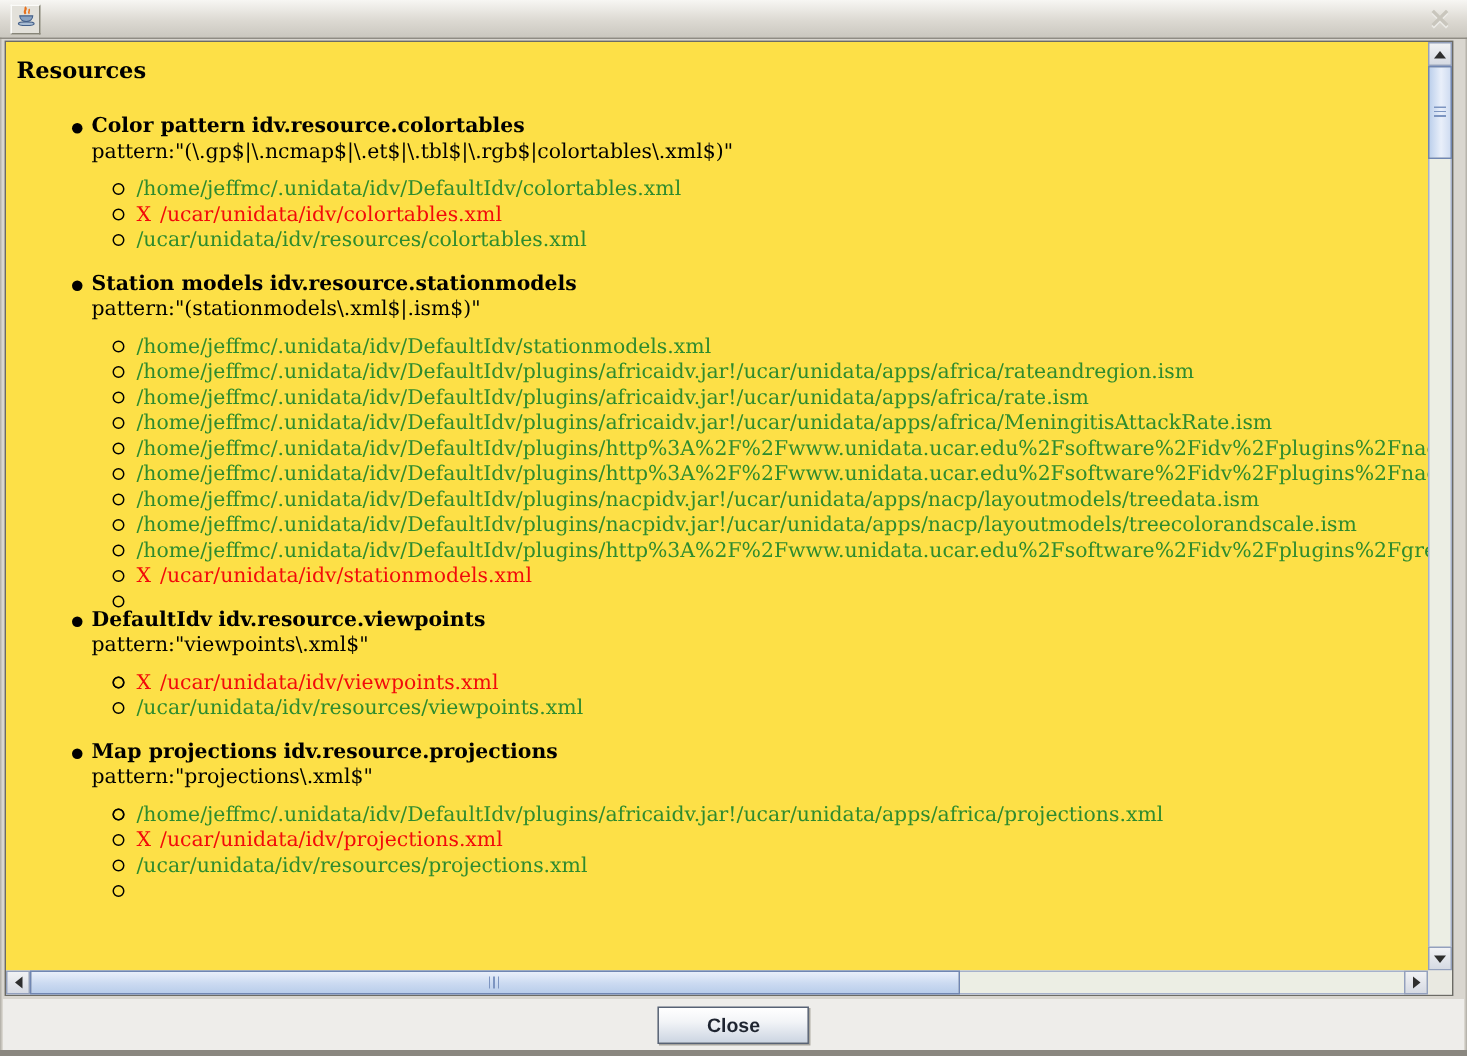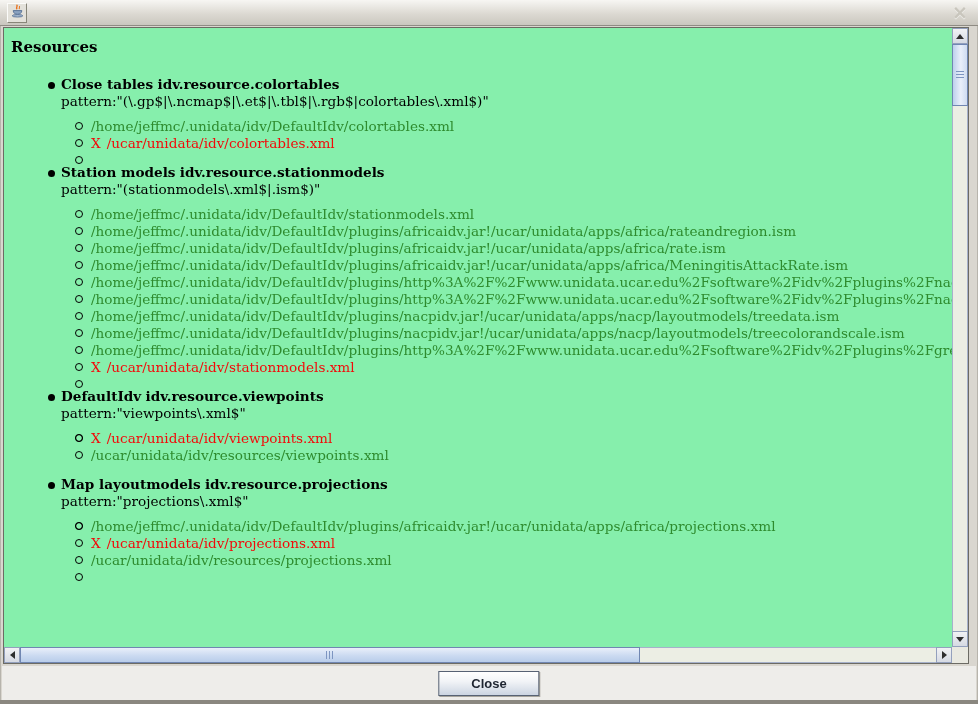--- a/index.html
+++ b/index.html
@@ -29,21 +29,21 @@
     font-size:19px; font-weight:bold; text-align:center; line-height:22px;
     text-shadow:0 1px 0 #edece8;
   }
   
   #scrollpane {
     position:absolute; left:3px; top:27px; width:966px; height:637px;
     border:1px solid #6c6b64; background:#ffffff;
   }
   #viewport {
     position:absolute; left:0; top:0; width:948px; height:619px;
-    overflow:hidden; background:#86efac;
+    overflow:hidden; background:#fde047;
   }
   
   #content { position:absolute; left:0; top:0; width:1400px; padding-left:7px; color:#000; }
   #content h1 { font-size:15px; font-weight:bold; margin:10px 0 0 0; line-height:19px; }
   #sections { list-style:none; margin:19px 0 0 0; padding:0 0 0 50px; font-size:13.6px; }
   li.section { position:relative; line-height:17px; }
   li.section > .bullet {
     position:absolute; left:-13px; top:6px; width:7px; height:7px;
     border-radius:50%; background:#000;
   }
@@ -129,26 +129,26 @@
     <div id="title-close">×</div>
   </div>
 
   <div id="scrollpane">
     <div id="viewport">
       <div id="content">
         <h1>Resources</h1>
         <ul id="sections">
             <li class="section">
               <span class="bullet"></span>
-              <div class="sec-head"><b class="sec-name">Close tables</b> <span class="sec-id">idv.resource.colortables</span></div>
+              <div class="sec-head"><b class="sec-name">Color pattern</b> <span class="sec-id">idv.resource.colortables</span></div>
               <div class="sec-pattern">pattern:"(\.gp$|\.ncmap$|\.et$|\.tbl$|\.rgb$|colortables\.xml$)"</div>
               <ul class="paths">
                 <li class="ok"><span class="circle"></span><span class="path-text">/home/jeffmc/.unidata/idv/DefaultIdv/colortables.xml</span></li>
                 <li class="missing"><span class="circle"></span><span class="x-prefix">X</span><span class="path-text">/ucar/unidata/idv/colortables.xml</span></li>
-                <li class="ok"><span class="circle"></span></li>
+                <li class="ok"><span class="circle"></span><span class="path-text">/ucar/unidata/idv/resources/colortables.xml</span></li>
               </ul>
             </li>
             <li class="section">
               <span class="bullet"></span>
               <div class="sec-head"><b class="sec-name">Station models</b> <span class="sec-id">idv.resource.stationmodels</span></div>
               <div class="sec-pattern">pattern:"(stationmodels\.xml$|.ism$)"</div>
               <ul class="paths">
                 <li class="ok"><span class="circle"></span><span class="path-text">/home/jeffmc/.unidata/idv/DefaultIdv/stationmodels.xml</span></li>
                 <li class="ok"><span class="circle"></span><span class="path-text">/home/jeffmc/.unidata/idv/DefaultIdv/plugins/africaidv.jar!/ucar/unidata/apps/africa/rateandregion.ism</span></li>
                 <li class="ok"><span class="circle"></span><span class="path-text">/home/jeffmc/.unidata/idv/DefaultIdv/plugins/africaidv.jar!/ucar/unidata/apps/africa/rate.ism</span></li>
@@ -167,21 +167,21 @@
               <div class="sec-head"><b class="sec-name">DefaultIdv</b> <span class="sec-id">idv.resource.viewpoints</span></div>
               <div class="sec-pattern">pattern:"viewpoints\.xml$"</div>
               <ul class="paths">
                 <li class="ok"><span class="circle"></span></li>
                 <li class="missing"><span class="circle"></span><span class="x-prefix">X</span><span class="path-text">/ucar/unidata/idv/viewpoints.xml</span></li>
                 <li class="ok"><span class="circle"></span><span class="path-text">/ucar/unidata/idv/resources/viewpoints.xml</span></li>
               </ul>
             </li>
             <li class="section">
               <span class="bullet"></span>
-              <div class="sec-head"><b class="sec-name">Map layoutmodels</b> <span class="sec-id">idv.resource.projections</span></div>
+              <div class="sec-head"><b class="sec-name">Map projections</b> <span class="sec-id">idv.resource.projections</span></div>
               <div class="sec-pattern">pattern:"projections\.xml$"</div>
               <ul class="paths">
                 <li class="ok"><span class="circle"></span></li>
                 <li class="ok"><span class="circle"></span><span class="path-text">/home/jeffmc/.unidata/idv/DefaultIdv/plugins/africaidv.jar!/ucar/unidata/apps/africa/projections.xml</span></li>
                 <li class="missing"><span class="circle"></span><span class="x-prefix">X</span><span class="path-text">/ucar/unidata/idv/projections.xml</span></li>
                 <li class="ok"><span class="circle"></span><span class="path-text">/ucar/unidata/idv/resources/projections.xml</span></li>
                 <li class="ok"><span class="circle"></span></li>
               </ul>
             </li>
           </ul>

